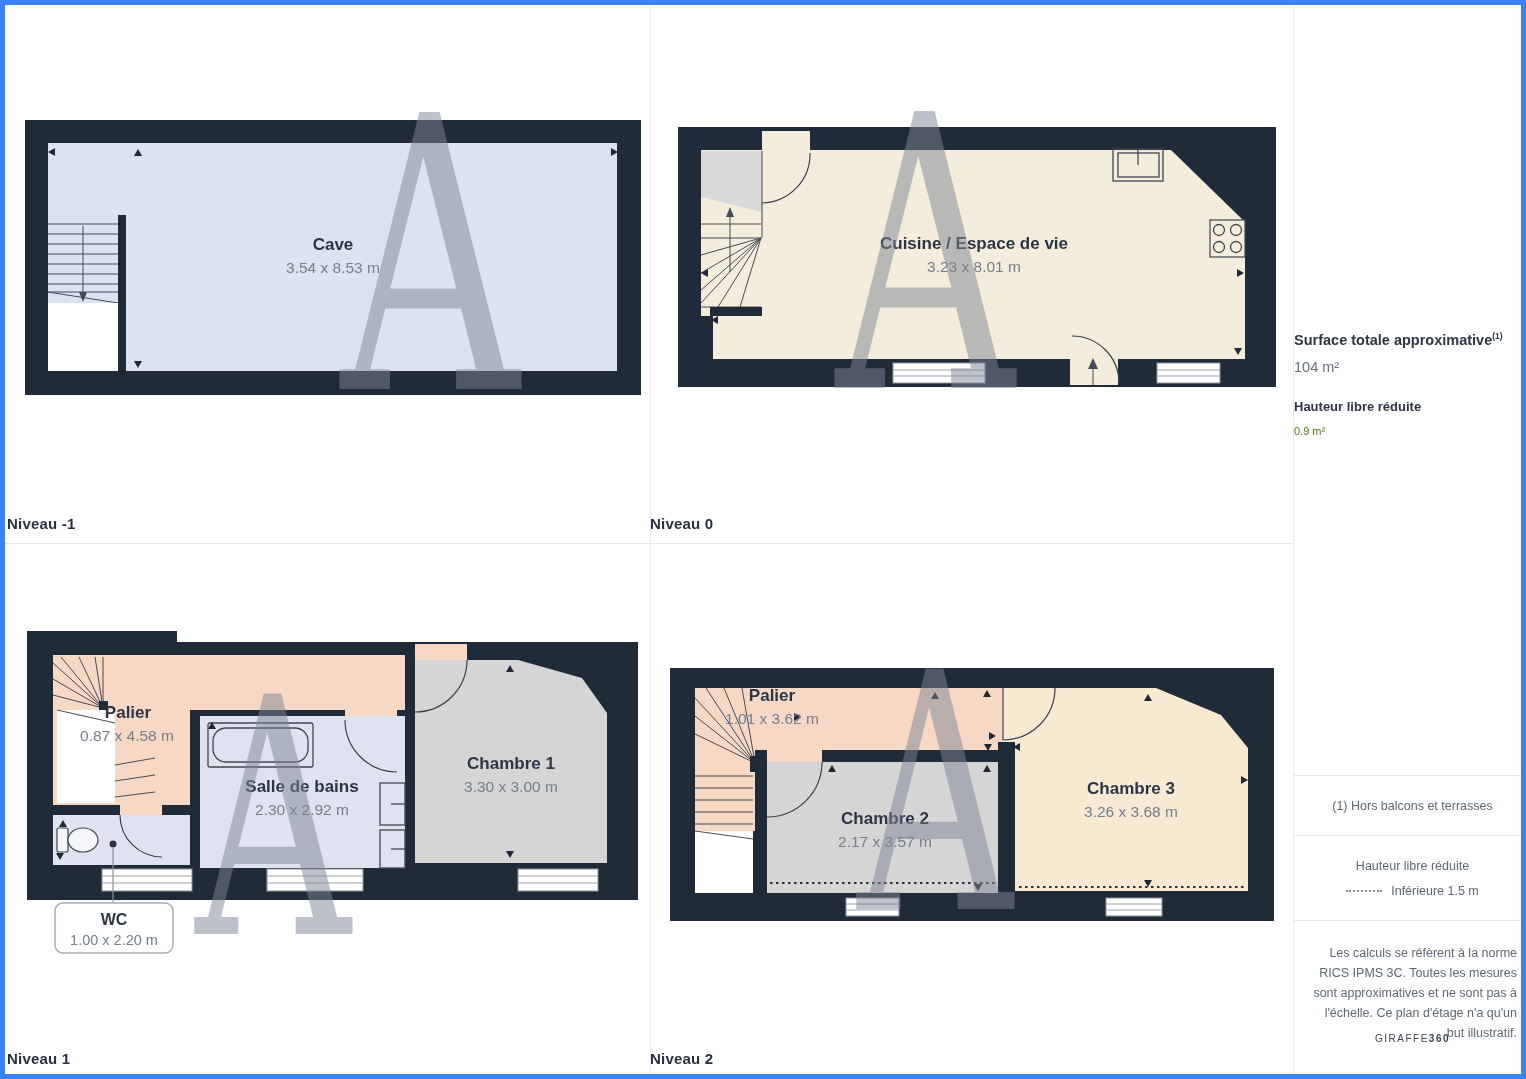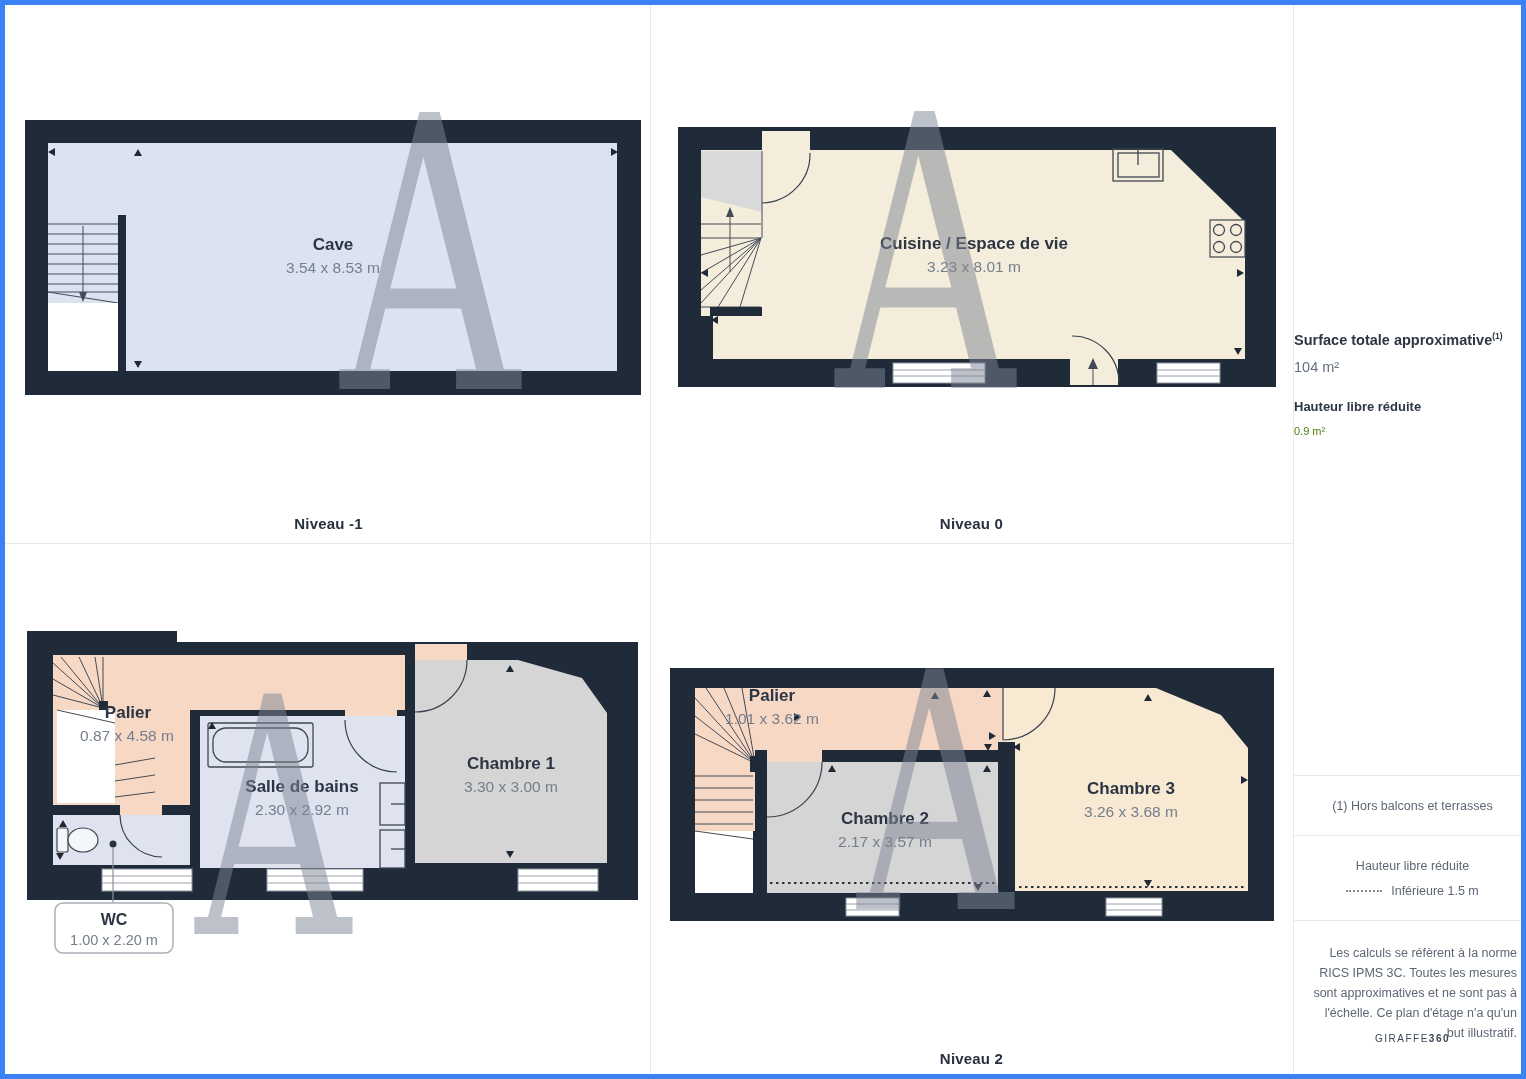--- a/index.html
+++ b/index.html
@@ -4,21 +4,21 @@
 <style>
   html,body{margin:0;padding:0;background:#fff;}
   .page{position:relative;width:1526px;height:1079px;background:#ffffff;
         font-family:"Liberation Sans",sans-serif;box-sizing:border-box;
         border:5px solid #3b82f6;overflow:hidden;}
   .gridline{position:absolute;background:#e9e9e9;}
   .gl-v1{left:645px;top:0;width:1px;height:1079px;}
   .gl-h1{left:0;top:538px;width:1288px;height:1px;}
   .gl-sb{left:1288px;top:0;width:1px;height:1079px;}
   .plan-svg{position:absolute;}
-  .level-label{position:absolute;text-align:center;font-size:15px;font-weight:bold;
+  .level-label{position:absolute;text-align:left;font-size:15px;font-weight:bold;
                color:#28313f;letter-spacing:.2px;}
   .wm{position:absolute;display:flex;align-items:center;justify-content:center;
       font-family:"DejaVu Serif",serif;color:#7e8594;opacity:.5;pointer-events:none;
       line-height:1;}
   .wm-big{font-size:380px;transform:scaleX(.65);}
   .wm-small{font-size:330px;transform:scaleX(.65);}
   
   .sidebar{position:absolute;left:1289px;top:0;width:237px;height:1079px;background:#fff;}
   .sb-divider{position:absolute;left:0;width:237px;height:1px;background:#e9e9e9;}
   .sb-surface{position:absolute;top:326px;left:0;width:237px;text-align:left;}
@@ -307,20 +307,21 @@
     <text class="room-dims" text-anchor="middle" x="461" y="149">3.26 x 3.68 m</text>
   </svg>
 
   <div class="wm wm-big" style="left:325px;top:103px;width:200px;height:300px">A</div>
   <div class="wm wm-big" style="left:820px;top:102px;width:200px;height:300px">A</div>
   <div class="wm wm-small" style="left:183px;top:695px;width:170px;height:240px">A</div>
   <div class="wm wm-small" style="left:845px;top:670px;width:170px;height:240px">A</div>
 
   <div class="level-label" style="left:2px;top:510px;width:643px">Niveau -1</div>
   <div class="level-label" style="left:645px;top:510px;width:643px">Niveau 0</div>
+  <div class="level-label" style="left:2px;top:1045px;width:643px">Niveau 1</div>
   <div class="level-label" style="left:645px;top:1045px;width:643px">Niveau 2</div>
 
   <aside class="sidebar">
     <div class="sb-surface">
       <div class="sb-title">
         <span>Surface totale approximative</span><sup>(1)</sup>
       </div>
       <div class="sb-value">104 m²</div>
       <div class="sb-title2">Hauteur libre réduite</div>
       <div class="sb-value2">0.9 m²</div>

